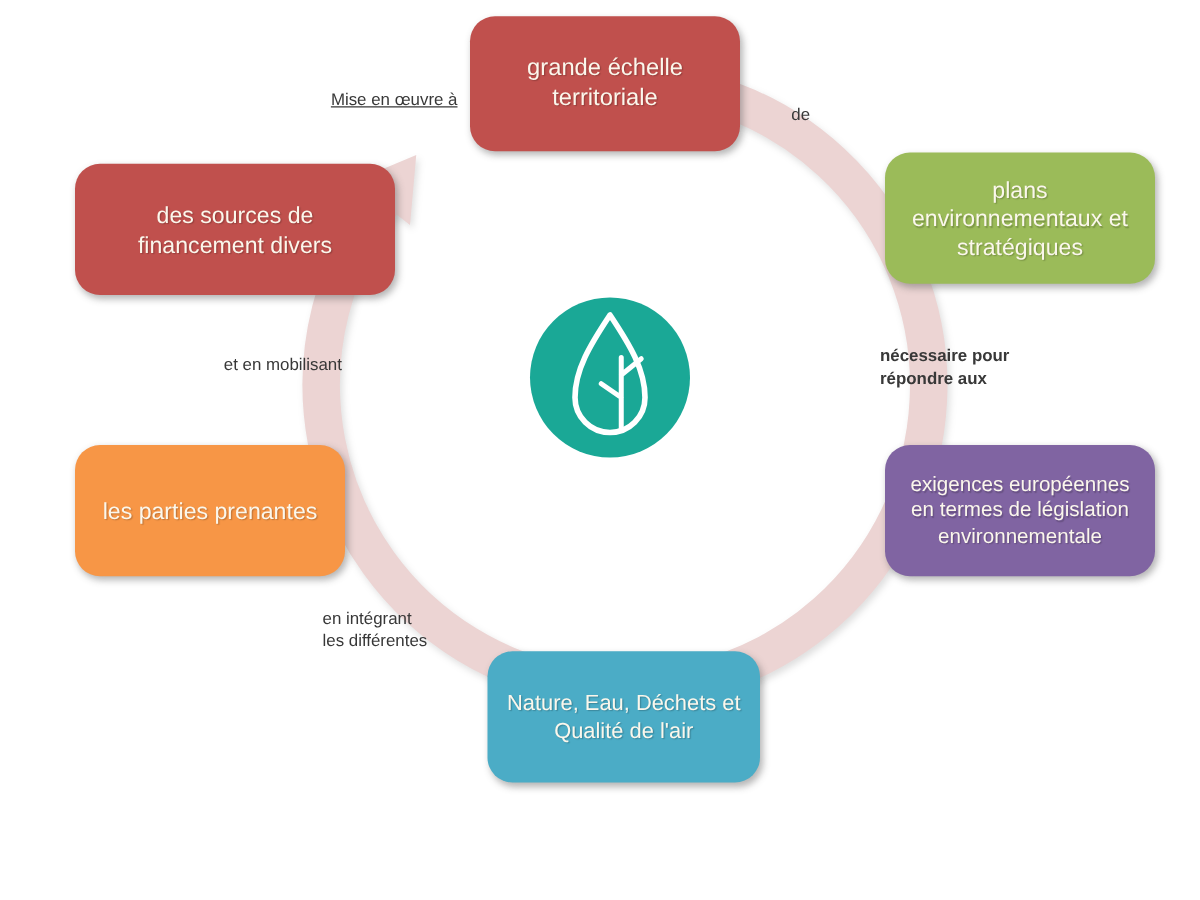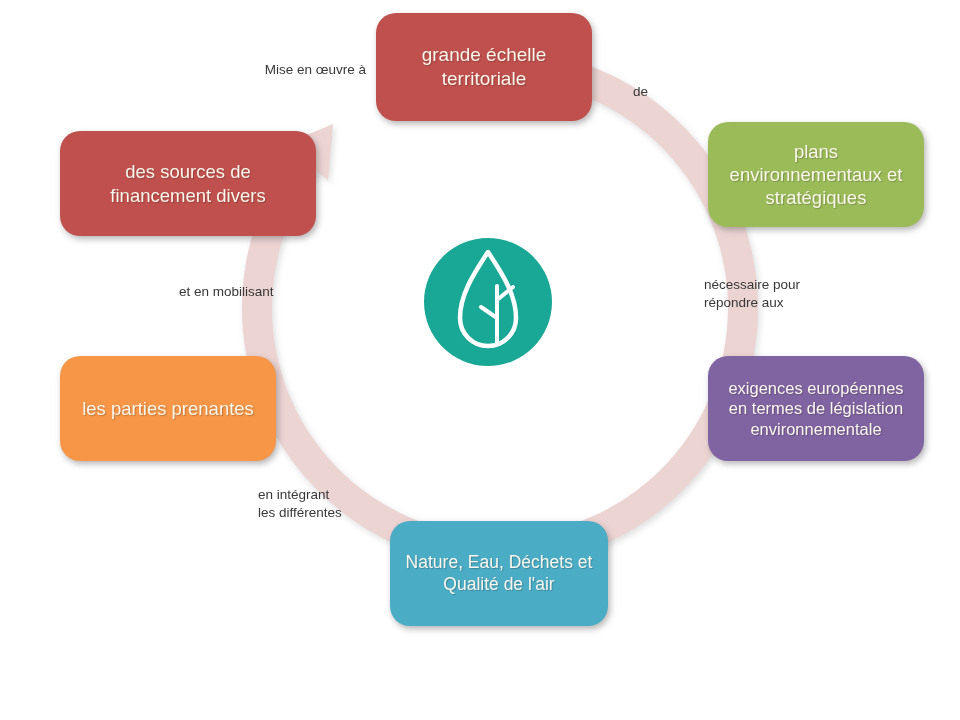--- a/index.html
+++ b/index.html
@@ -82,25 +82,25 @@
 
   <div class="node fs185" style="left: 60px; top: 356px; width: 216px; height: 105px; background: rgb(247, 150, 70);">
     <span>les parties prenantes</span>
   </div>
 
   <div class="node fs185" style="left: 60px; top: 131px; width: 256px; height: 105px; background: rgb(192, 80, 77);">
     <span>des sources de
 financement divers</span>
   </div>
 
-  <div class="conn right" style="left:230px; top:61px;  width:136px;">Mise en œuvre à</div>
+  <div class="conn right" style="left:230px; top:71px;  width:136px;text-decoration:underline;">Mise en œuvre à</div>
 
   <div class="conn" style="left:633px; top:83px;">de</div>
 
-  <div class="conn" style="left:704px; top:276px; width:122px;">nécessaire pour
+  <div class="conn" style="left:704px; top:276px; width:122px;font-weight:bold;">nécessaire pour
 répondre aux</div>
 
 
   <div class="conn" style="left:258px; top:486px; width:110px;">en intégrant
 les différentes</div>
 
   <div class="conn" style="left:179px; top:283px; width:116px;">et en mobilisant</div>
 
 </div>
 

